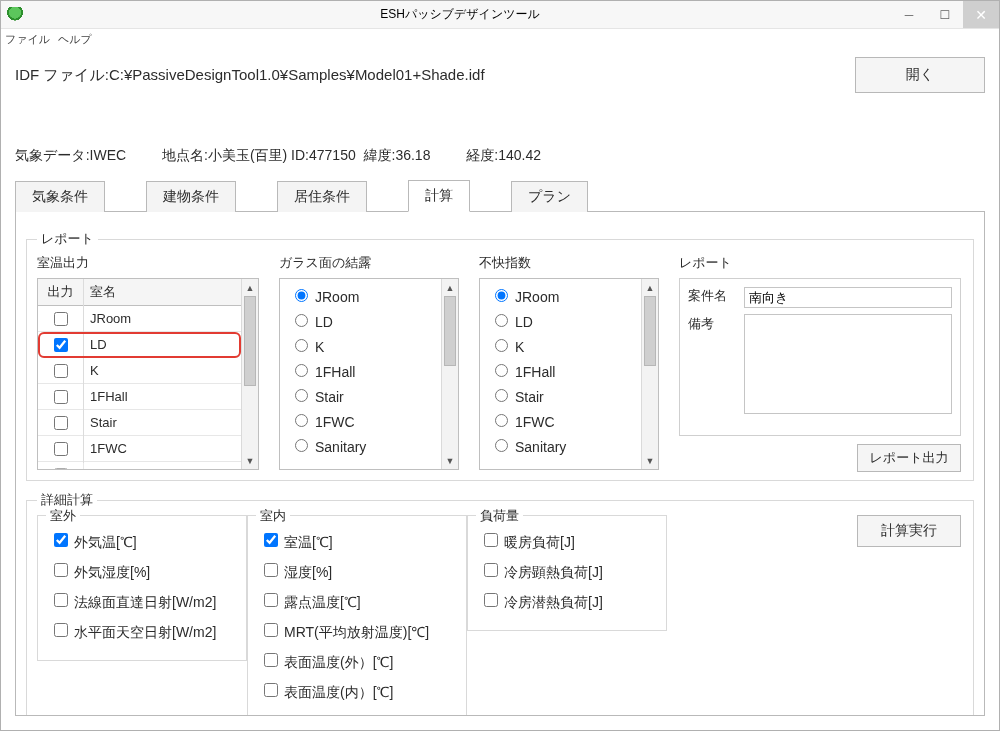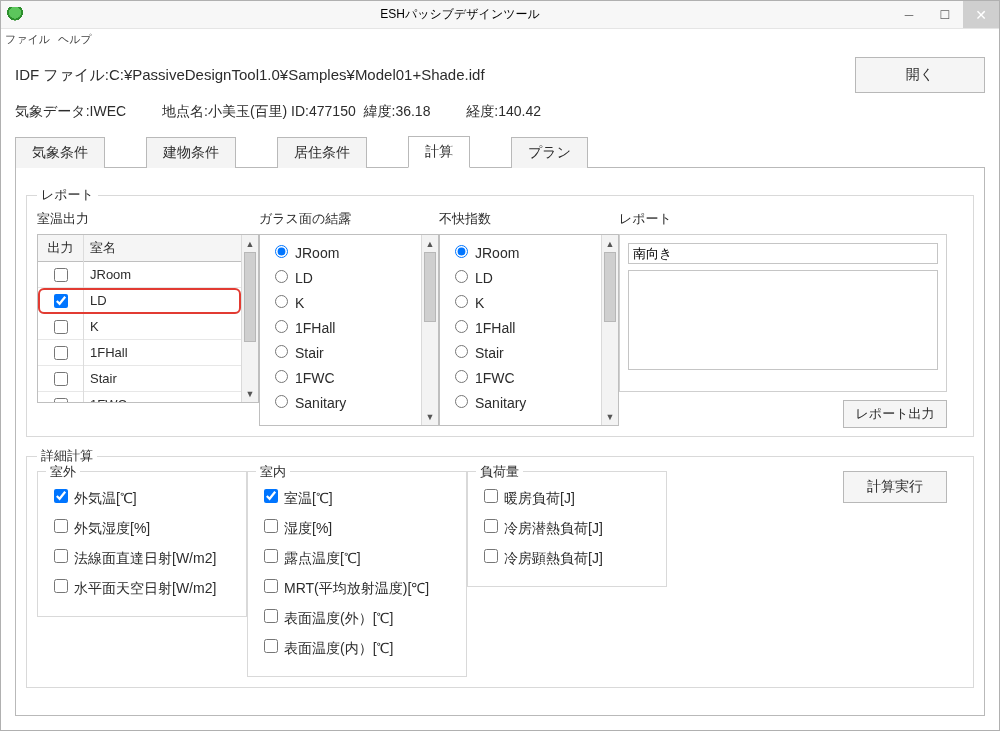--- a/index.html
+++ b/index.html
@@ -34,40 +34,40 @@
   .menubar { height: 20px; display: flex; align-items: center; padding: 0 4px; font-size: 11px; color: #444; }
   .menubar span { margin-right: 8px; }
   
   .fileinfo { display: flex; align-items: center; padding: 8px 14px 6px 14px; font-size: 15px;}
   .fileinfo .path { flex: 1; }
   .open-btn {
     width: 130px; height: 36px; border: 1px solid #b8b8b8; background: #f5f5f5;
     display: flex; align-items: center; justify-content: center; font-size: 14px; margin-left: 40px;
   }
   .climate { padding: 4px 14px 14px 14px; font-size: 14px; }
-  .climate span.seg { display:inline-block; margin-right: 32px; }
+  .climate span.seg { display:inline-block; margin-right: 32px; margin-top: 44px; }
   
   .tabs-wrap { padding: 0 14px; }
   .tabs { display: flex; align-items: flex-end; border-bottom: 1px solid #b9b9b9; gap: 40px; }
   .tab {
     padding: 6px 16px; border: 1px solid #b9b9b9; border-bottom: none;
     background: #f4f4f4; margin-right: 1px; font-size: 14px; position: relative; top: 1px;
   }
   .tab.active { background: #fff; border-bottom: 1px solid #fff; }
   
   .card { border: 1px solid #b9b9b9; border-top: none; margin: 0 14px 14px 14px; padding: 8px 8px 12px 8px; flex: 1; overflow: hidden;}
   fieldset {
-    border: 1px solid #d9d9d9; margin: 10px 2px; padding: 6px 26px 10px 10px;
+    border: 1px solid #d9d9d9; margin: 10px 2px; padding: 6px 12px 10px 10px;
   }
   legend { font-size: 13px; padding: 0 4px; }
-  .report-body { display: flex; gap: 0; justify-content: space-between; }
+  .report-body { display: flex; gap: 20px; justify-content: space-between; }
   
   .roomtemp { width: 222px; }
   .roomtemp .lbl { margin-bottom: 6px; display: block; }
-  .room-table-wrap { border: 1px solid #bfbfbf; display: flex; height: 169px; }
+  .room-table-wrap { border: 1px solid #bfbfbf; display: flex; height: 192px; }
   .room-list { flex: 1; overflow: hidden; }
   .rthead { display: flex; background: #f5f5f5; border-bottom: 1px solid #bfbfbf; }
   .rthead .c1, .rtrow .c1 { width: 46px; padding: 4px 6px; border-right: 1px solid #dcdcdc; text-align: center; }
   .rthead .c2, .rtrow .c2 { flex: 1; padding: 4px 6px; }
   .rtrow { display: flex; border-bottom: 1px solid #e7e7e7; align-items: center; height: 26px;}
   .rtrow.highlight { outline: 2px solid #e23b32; outline-offset: -2px; border-radius: 6px; }
   .vscroll {
     width: 17px; background: #f3f3f3; border-left: 1px solid #dadada;
     display: flex; flex-direction: column;
   }
@@ -251,20 +251,24 @@
                   <div class="thumb" style="height:70px"></div>
                 </div>
               <div class="arrow">▼</div>
             </div>
           </div>
         </div>
 
         <div class="report-col">
           <span class="lbl">レポート</span>
           <div class="report-fields">
+            <div class="rf-labels">
+              <div>案件名</div>
+              <div style="margin-top:10px">備考</div>
+            </div>
             <div class="rf-inputs">
               <input type="text" value="南向き" style="">
               <textarea style=""></textarea>
             </div>
           </div>
           <div class="report-out-btn">レポート出力</div>
         </div>
 
       </div>
     </fieldset>
@@ -287,22 +291,22 @@
           <label class="chk-line"><input type="checkbox" style=""><span>湿度[%]</span></label>
           <label class="chk-line"><input type="checkbox" style=""><span>露点温度[℃]</span></label>
           <label class="chk-line"><input type="checkbox" style=""><span>MRT(平均放射温度)[℃]</span></label>
           <label class="chk-line"><input type="checkbox" style=""><span>表面温度(外）[℃]</span></label>
           <label class="chk-line"><input type="checkbox" style=""><span>表面温度(内）[℃]</span></label>
         </div>
 
         <div class="dc-sub load">
           <div class="sublegend">負荷量</div>
           <label class="chk-line"><input type="checkbox" style=""><span>暖房負荷[J]</span></label>
+          <label class="chk-line"><input type="checkbox" style=""><span>冷房顕熱負荷[J]</span></label>
           <label class="chk-line"><input type="checkbox" style=""><span>冷房潜熱負荷[J]</span></label>
-          <label class="chk-line"><input type="checkbox" style=""><span>冷房顕熱負荷[J]</span></label>
         </div>
 
         <div class="run-wrap">
           <div class="run-btn">計算実行</div>
         </div>
 
       </div>
     </fieldset>
 
   </div>

